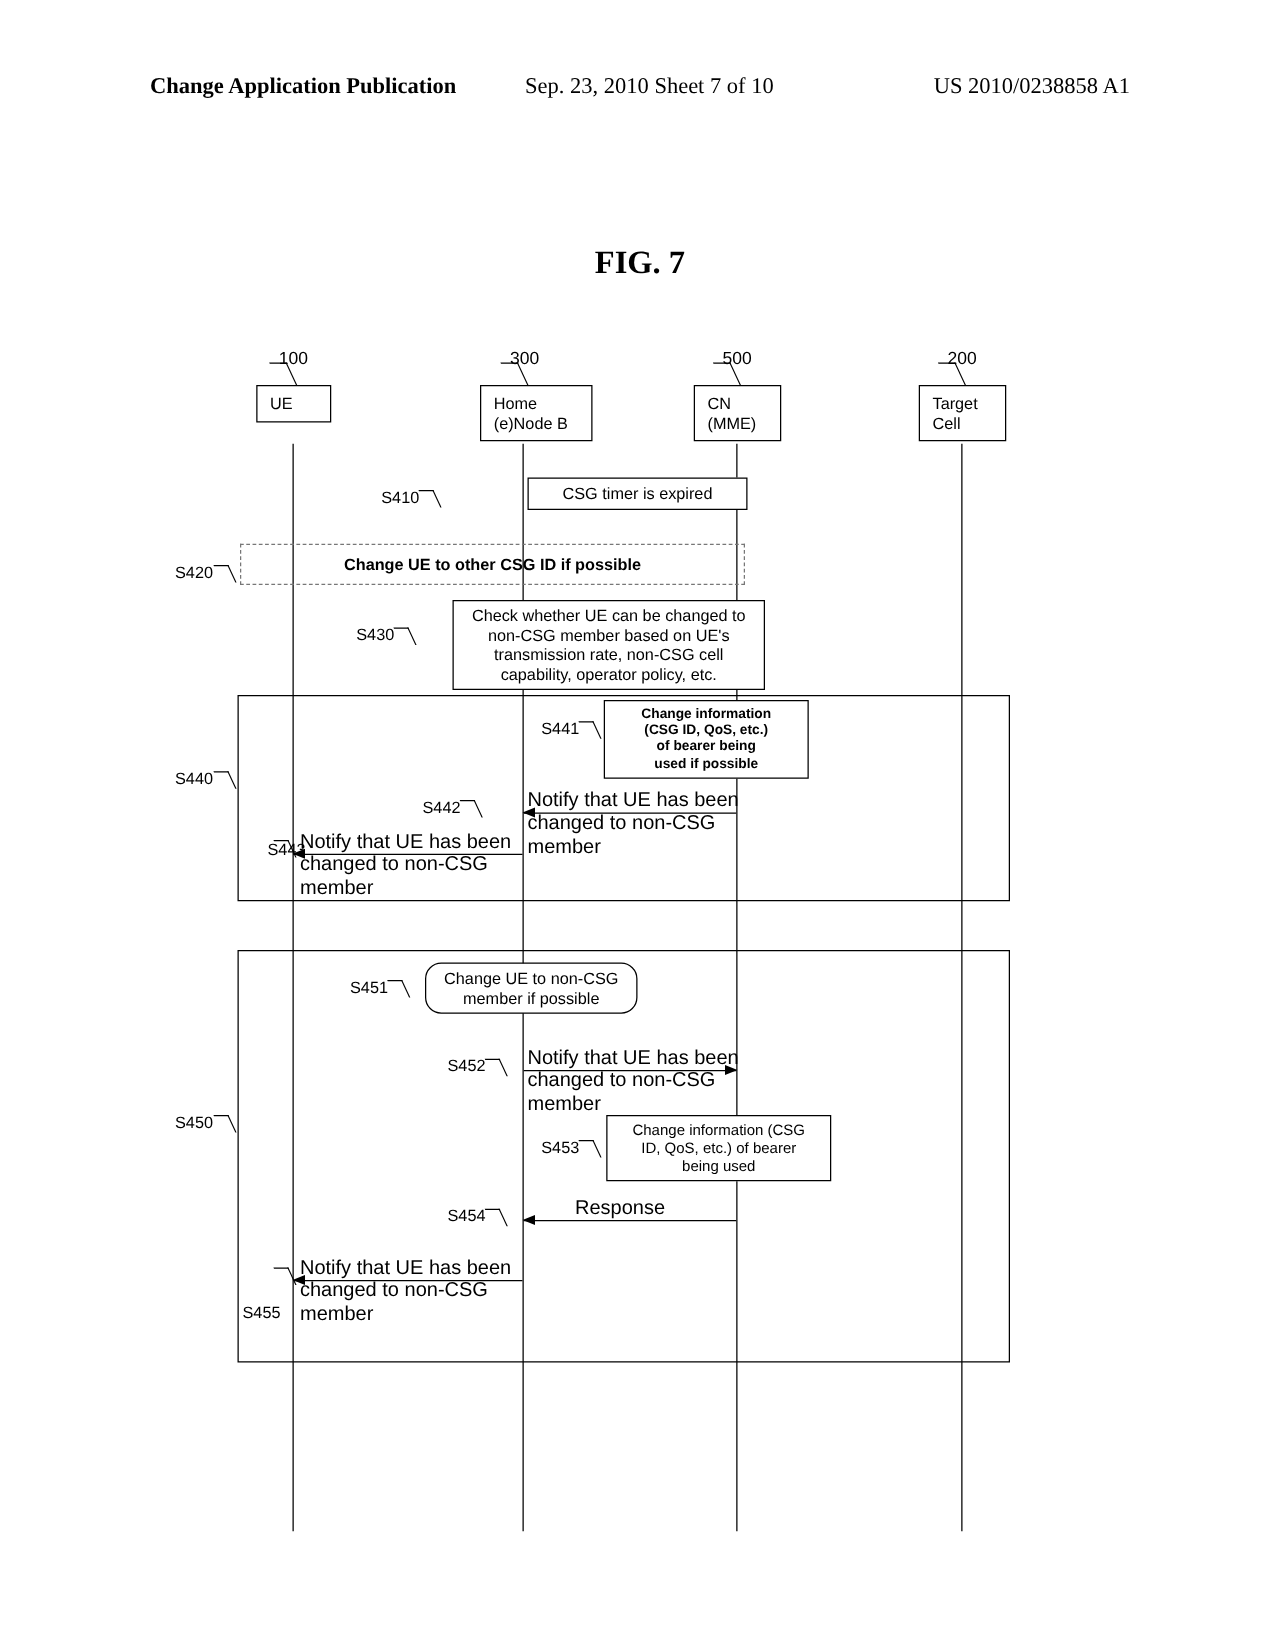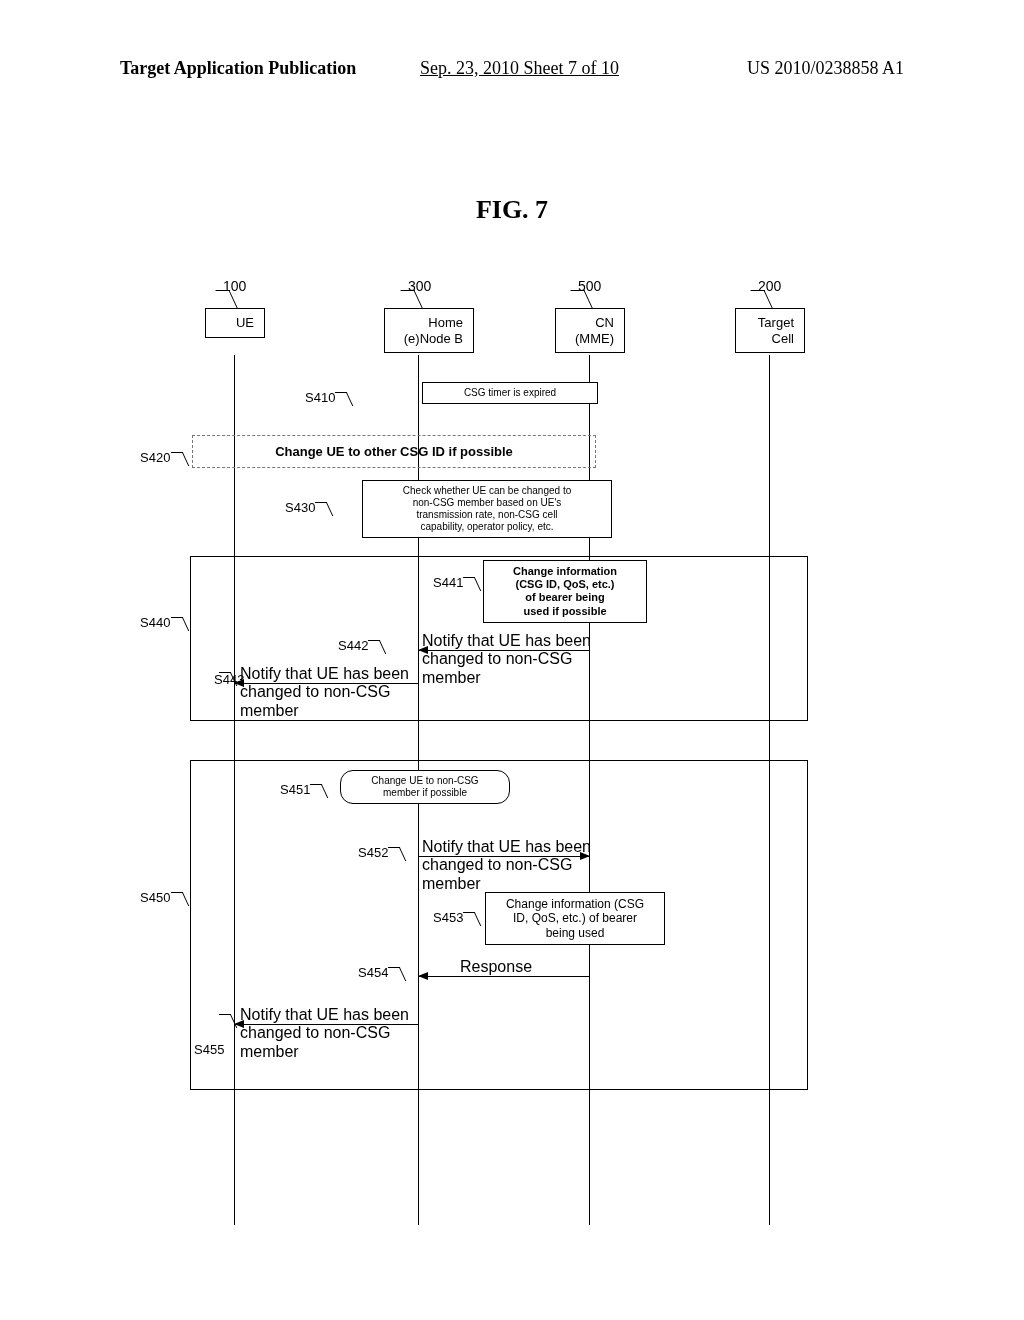--- a/index.html
+++ b/index.html
@@ -12,21 +12,21 @@
   }
   .header {
     position: absolute;
     top: 58px;
     left: 0;
     right: 0;
     font-size: 18px;
     font-family: "Times New Roman", serif;
   }
   .header-left { position: absolute; left: 120px; font-weight: bold; }
-  .header-center { position: absolute; left: 420px; text-decoration: underline; }
+  .header-center { position: absolute; left: 420px; }
   .header-right { position: absolute; right: 120px; }
 
   .fig-title {
     position: absolute;
     top: 195px;
     left: 0;
     right: 0;
     text-align: center;
     font-size: 26px;
     font-weight: bold;
@@ -40,21 +40,21 @@
     width: 740px;
     font-family: Arial, Helvetica, sans-serif;
     font-size: 13px;
   }
 
   .actor {
     position: absolute;
     top: 38px;
     border: 1.5px solid #000;
     padding: 6px 10px;
-    text-align: right;
+    text-align: left;
     line-height: 1.2;
     background: #fff;
   }
   .actor-num {
     position: absolute;
     font-size: 14px;
   }
   .actor-tick {
     position: absolute;
     width: 14px;
@@ -73,21 +73,21 @@
     height: 870px;
   }
 
   .proc-box {
     position: absolute;
     border: 1.5px solid #000;
     padding: 4px 8px;
     text-align: center;
     line-height: 1.2;
     background: #fff;
-    font-size: 10px;
+    font-size: 13px;
   }
 
   .step-label {
     position: absolute;
     font-size: 13px;
   }
   .tick {
     position: absolute;
     width: 12px;
     height: 14px;
@@ -137,21 +137,21 @@
   .arrow-label {
     position: absolute;
     font-size: 16px;
     line-height: 1.15;
   }
 </style>
 </head>
 <body>
 
 <div class="header">
-  <span class="header-left">Target Application Publication</span>
+  <span class="header-left">Change Application Publication</span>
   <span class="header-center">Sep. 23, 2010  Sheet 7 of 10</span>
   <span class="header-right">US 2010/0238858 A1</span>
 </div>
 
 <div class="fig-title">FIG. 7</div>
 
 <div class="diagram">
 
   <div class="actor-num" style="left:83px; top:8px;">100</div>
   <div class="actor-tick" style="left:80px; top:20px;"></div>

